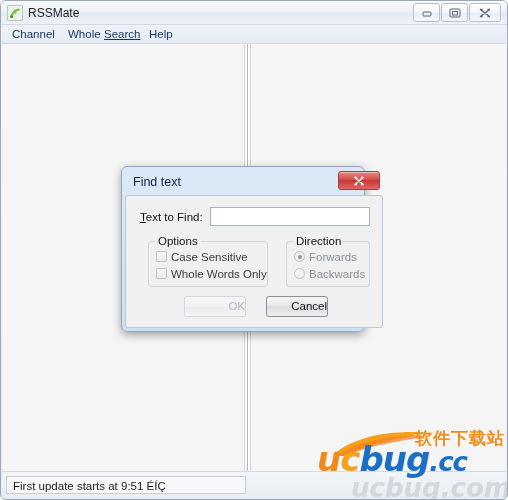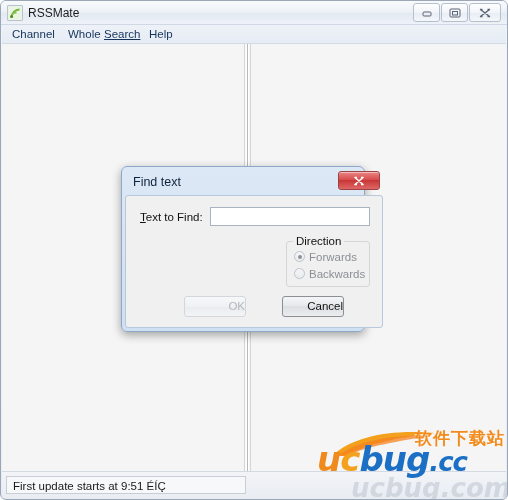--- a/index.html
+++ b/index.html
@@ -360,21 +360,20 @@
     left: 58px;
     border: 1px solid #d3d7dc;
     background: linear-gradient(to bottom, #f6f7f8 0%, #eff1f3 50%, #e9ebee 51%, #f2f4f6 100%);
     color: #b2b6bb;
   }
   #btn-cancel {
     left: 140px;
     border: 1px solid #8c8f94;
     background: linear-gradient(to bottom, #f4f5f6 0%, #e6e8ea 48%, #dcdfe2 50%, #ebedef 100%);
     color: #111;
-    margin-left: 16px;
   }
 </style>
 </head>
 <body>
 
 <div id="app-window">
 
   <div id="title-bar">
     <div id="app-icon">
       <svg width="14" height="14" viewBox="0 0 14 14">
@@ -447,20 +446,31 @@
         </svg>
       </div>
     </div>
 
     <div id="dlg-body">
 
       <div id="label-text-to-find"><u>T</u><span>ext to Find:</span></div>
 
       <input id="input-text-to-find" type="text" value="" style="">
 
+      <div class="groupbox" id="group-options">
+        <div class="group-title">Options</div>
+
+        <div class="check-row" style="top:8px;">
+          <span class="checkbox-box"></span><span class="check-label">Case Sensitive</span>
+        </div>
+
+        <div class="check-row" style="top:25px;">
+          <span class="checkbox-box"></span><span class="check-label">Whole Words Only</span>
+        </div>
+      </div>
 
       <div class="groupbox" id="group-direction">
         <div class="group-title">Direction</div>
 
         <div class="radio-row" style="top:8px;">
           <span class="radio-circle checked"></span><span class="radio-label">Forwards</span>
         </div>
 
         <div class="radio-row" style="top:25px;">
           <span class="radio-circle"></span><span class="radio-label">Backwards</span>

